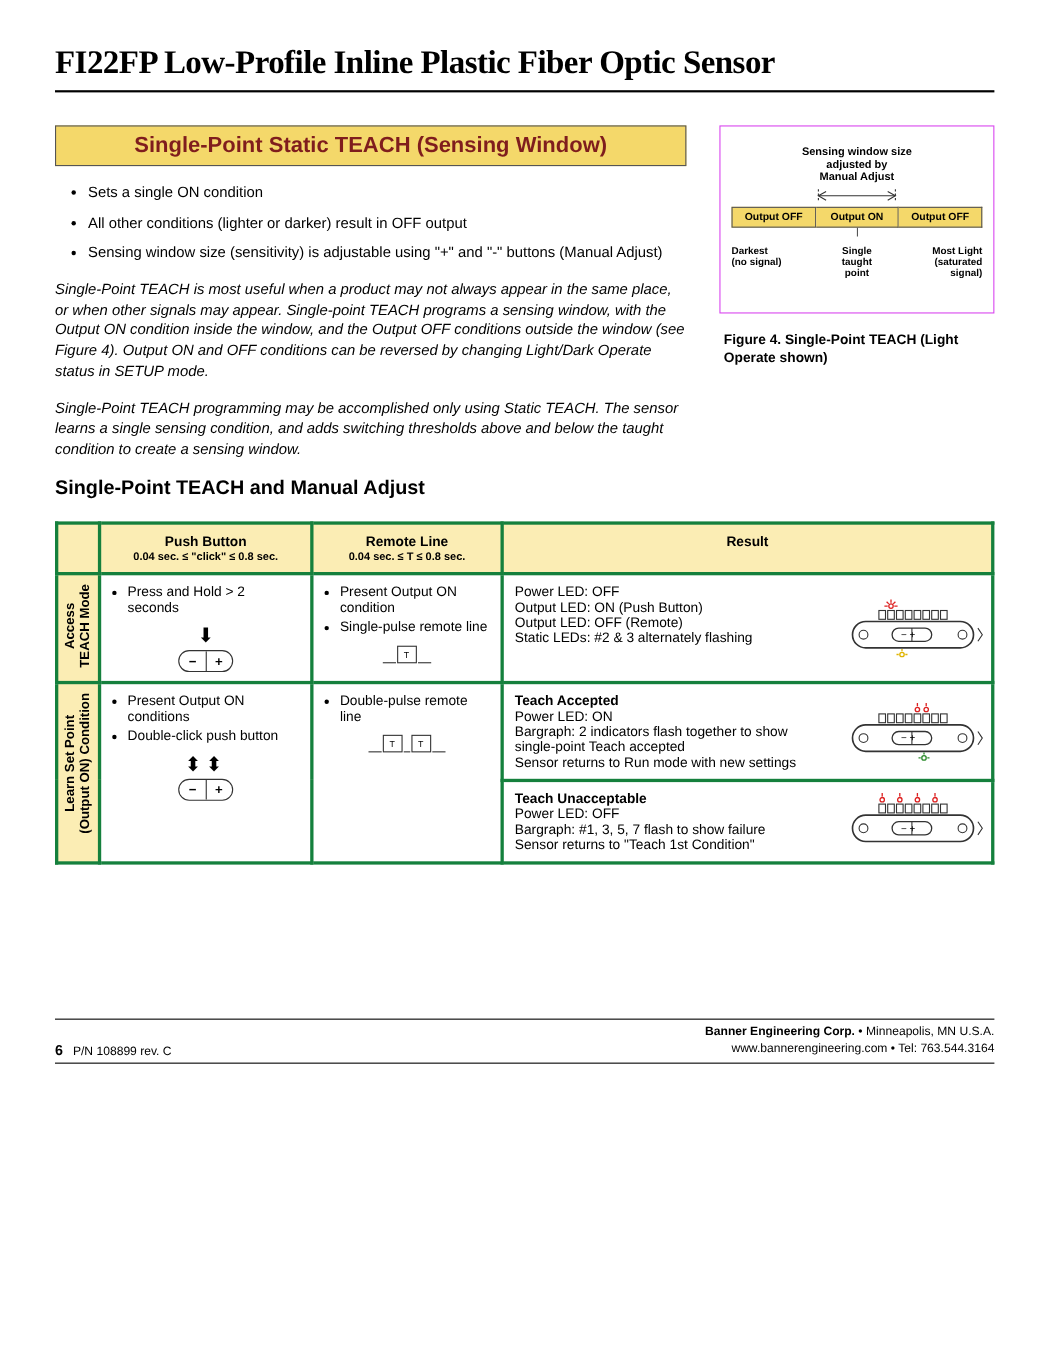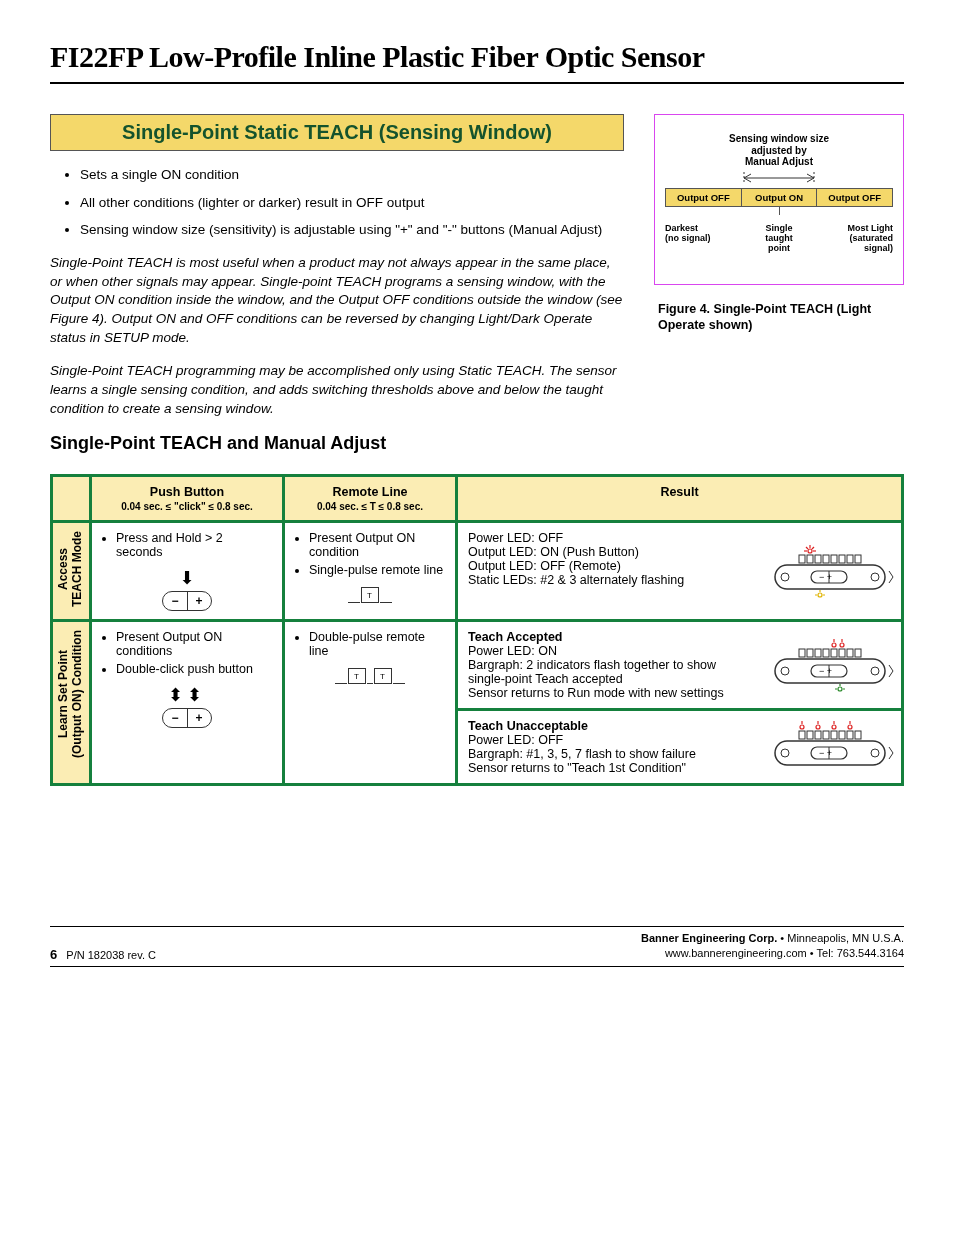--- a/index.html
+++ b/index.html
@@ -32,21 +32,21 @@
   }
   .left-col { flex: 1; }
   .right-col { width: 250px; flex-shrink: 0; }
   .section-header {
     background: #f4d86a;
     border: 1px solid #555;
     text-align: center;
     font-family: "Arial Narrow", Arial, sans-serif;
     font-weight: bold;
     font-size: 20px;
-    color: #14532d;
+    color: #7f1d1d;
     padding: 6px 12px;
     margin: 0 0 14px 0;
   }
   .bullets {
     margin: 0 0 14px 0;
     padding-left: 30px;
     font-size: 13.5px;
     line-height: 1.45;
   }
   .bullets li { margin-bottom: 8px; }
@@ -506,21 +506,21 @@
         </td>
       </tr>
     </tbody>
   </table>
 
   <div class="footer">
     <hr class="rule1">
     <div class="footer-inner">
       <div class="footer-left">
         <span class="pg">6</span>
-        <span>P/N 182038 rev. C</span>
+        <span>P/N 108899 rev. C</span>
       </div>
       <div class="footer-right">
         <div>
           <b>Banner Engineering Corp.</b><span> • Minneapolis, MN U.S.A.</span>
         </div>
         <div>www.bannerengineering.com  •  Tel: 763.544.3164</div>
       </div>
     </div>
     <hr class="rule2">
   </div>

